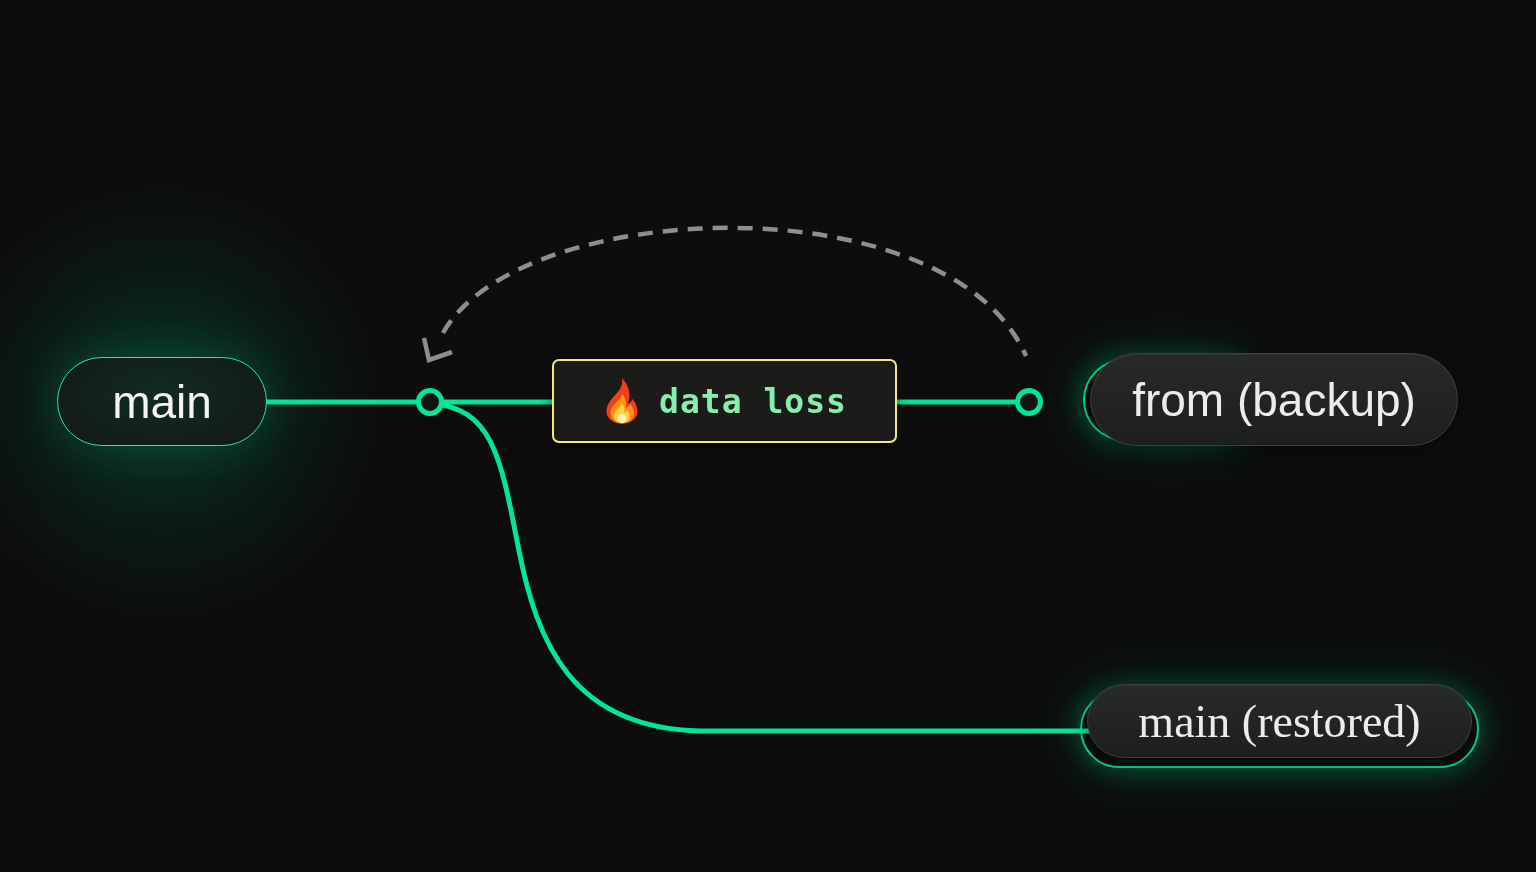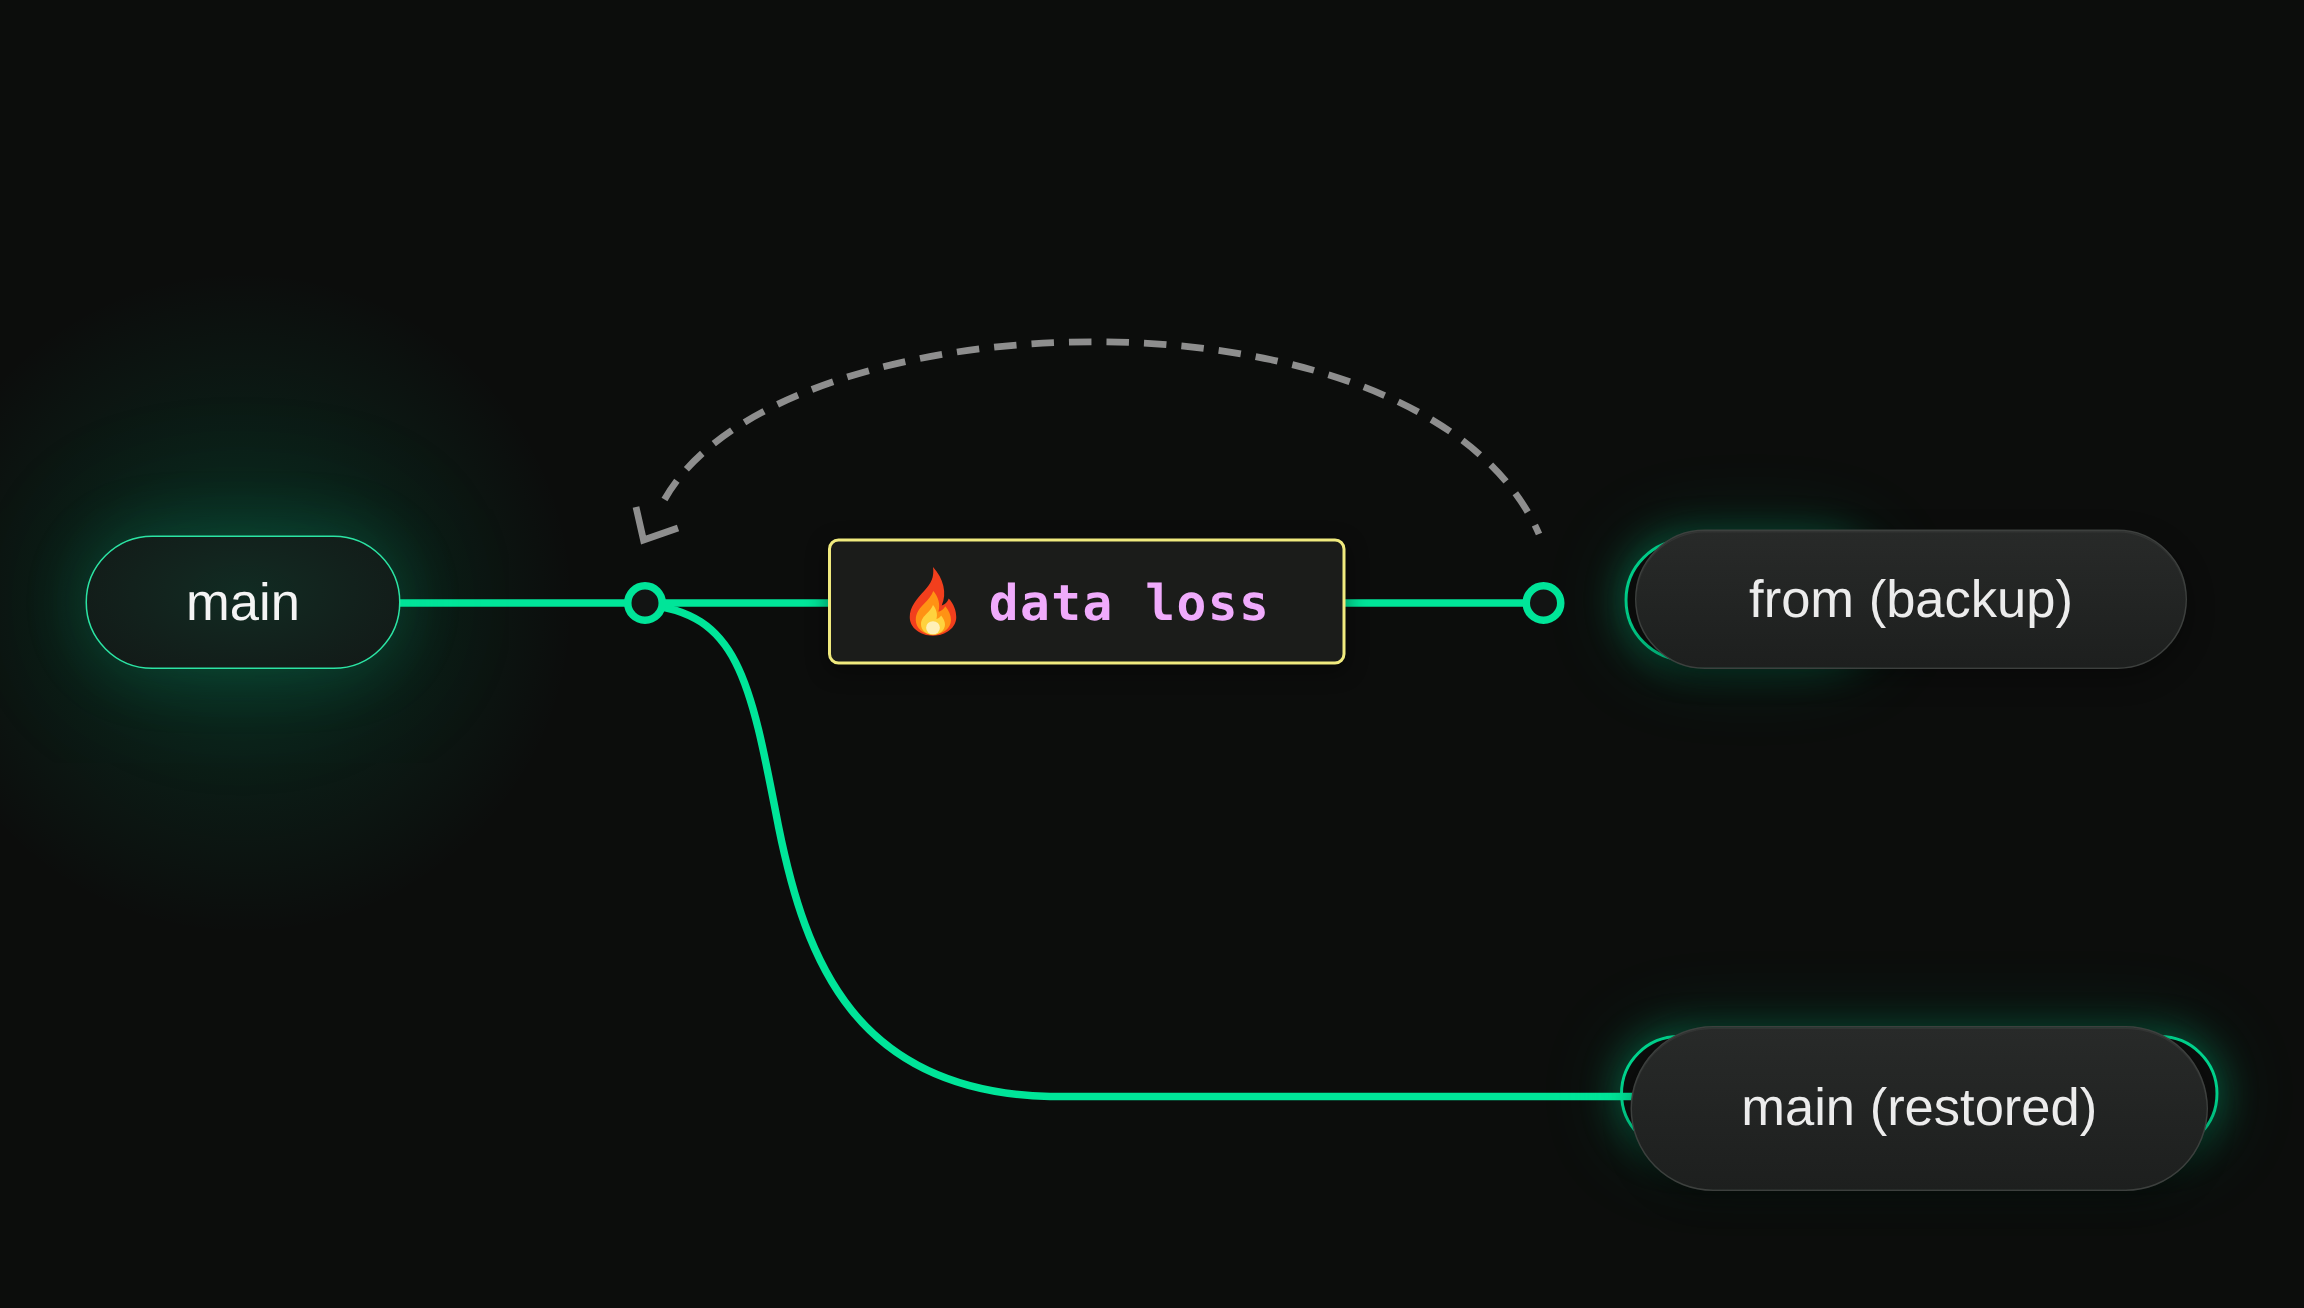--- a/index.html
+++ b/index.html
@@ -20,44 +20,44 @@
     pointer-events:none;z-index:0;}
 
   svg.wires{position:absolute;left:0;top:0;z-index:1;}
 
   
   .caption{position:absolute;left:427px;top:103px;width:600px;text-align:center;z-index:3;
     color:#eaeaea;font-size:36px;line-height:47px;font-weight:400;letter-spacing:0.2px;}
 
   
   .pill{position:absolute;display:flex;align-items:center;justify-content:center;
-    border-radius:60px;z-index:3;font-size:35px;color:var(--pill-text);white-space:nowrap;text-align:center;}
+    border-radius:60px;z-index:3;font-size:46px;color:var(--pill-text);white-space:nowrap;text-align:center;}
   .pill-main{left:57px;top:357px;width:210px;height:89px;
     border:1.5px solid #2ce4a4;color:#f4f4f4;
     background:radial-gradient(120% 150% at 50% 42%, rgba(0,229,153,0.10), rgba(0,229,153,0) 62%), #131615;
     box-shadow:0 0 45px rgba(0,229,153,0.18), 0 0 110px rgba(0,229,153,0.10);}
   .pill-gray{border:1px solid #3d403e;
     background:linear-gradient(180deg,#282a29 0%, #1d1f1e 100%);
     box-shadow:inset 0 1px 0 rgba(255,255,255,0.05), 0 6px 18px rgba(0,0,0,0.35);}
   .pill-backup{left:1090px;top:353px;width:368px;height:93px;}
-  .pill-restored{left:1087px;top:684px;width:385px;height:110px;}
+  .pill-restored{left:1087px;top:684px;width:385px;height:74px;font-family:Liberation Serif, serif;}
 
   
   .ghost{position:absolute;border:2.5px solid rgba(0,229,153,0.95);border-radius:60px;z-index:2;
     box-shadow:0 0 26px rgba(0,229,153,0.35), 0 0 60px rgba(0,229,153,0.16);}
   .ghost-backup{left:1083px;top:359px;width:170px;height:82px;}
   .ghost-restored{left:1080px;top:690px;width:399px;height:78px;}
 
   
   .event-box{position:absolute;left:552px;top:359px;width:345px;height:84px;z-index:3;
     display:flex;align-items:center;justify-content:center;gap:17px;
     background:#1b1c1a;border:2px solid var(--yellow);border-radius:7px;
     box-shadow:0 4px 14px rgba(0,0,0,0.45);}
   .event-label{font-family:"DejaVu Sans Mono","Liberation Mono",monospace;font-weight:700;
-    font-size:33px;letter-spacing:1px;color:#f0abfc;}
+    font-size:33px;letter-spacing:1px;color:#86efac;}
   .flame{flex:0 0 auto;display:block;}
 </style>
 </head>
 <body>
 
 <div class="stage">
 
   <div class="halo"></div>
 
   <svg class="wires" width="1536" height="872" viewBox="0 0 1536 872">

